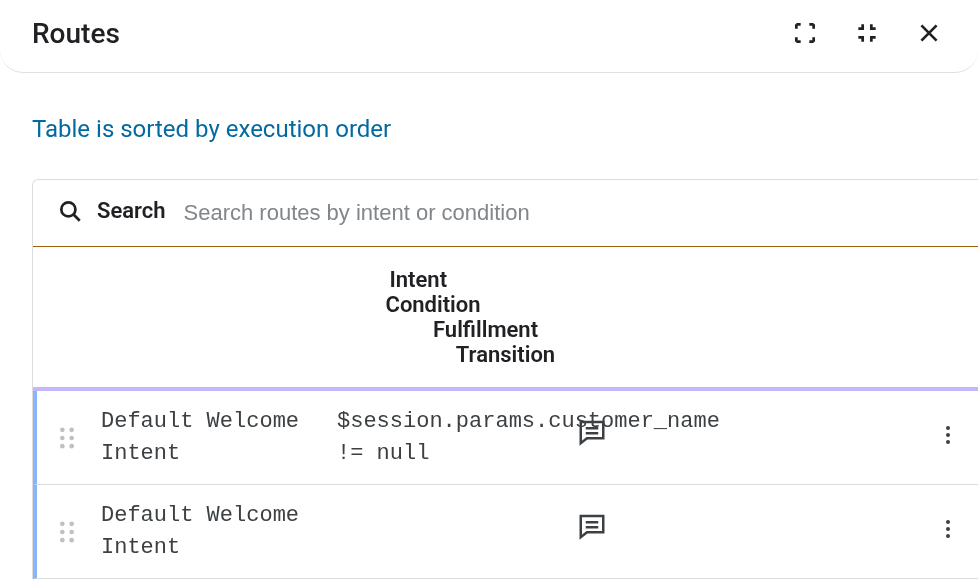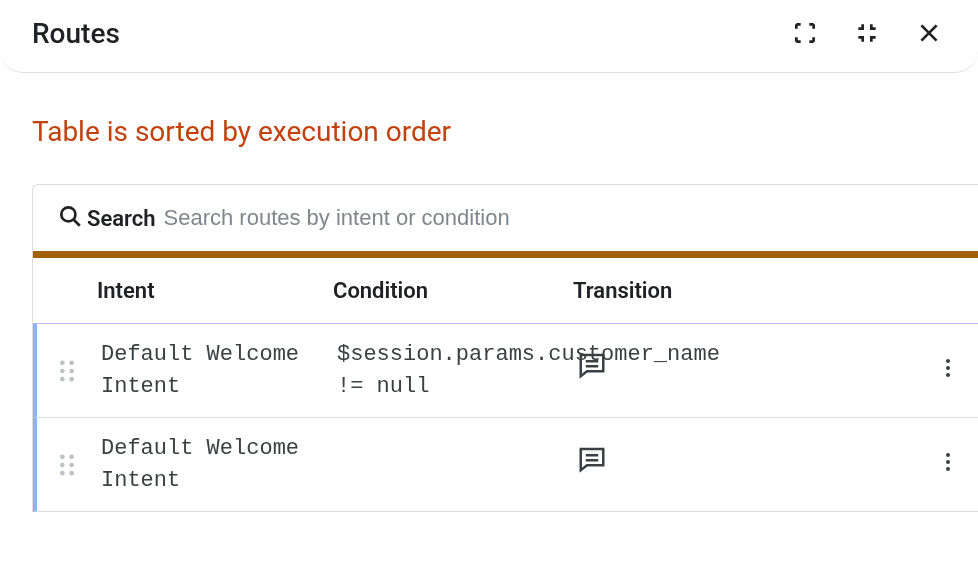--- a/index.html
+++ b/index.html
@@ -41,38 +41,37 @@
       display: flex;
       align-items: center;
       justify-content: center;
       color: #202124;
     }
     .icon-btn svg {
       width: 26px;
       height: 26px;
     }
     .subtitle {
-      font-size: 28px;
-      color: #c2410c;
+      font-size: 24px;
+      color: #0369a1;
       padding: 42px 32px 36px 32px;
     }
     .table-container {
       margin: 0 0 0 32px;
       border: 1px solid #dadce0;
       border-right: none;
       border-bottom: none;
       border-radius: 6px 0 0 0;
       overflow: hidden;
     }
     .search-row {
       display: flex;
-      align-items: center;
       padding: 18px 24px;
-      border-bottom: 7px solid #a16207;
-      gap: 4px;
+      border-bottom: 1px solid #a16207;
+      gap: 14px;
     }
     .search-icon {
       color: #202124;
     }
     .search-icon svg {
       width: 26px;
       height: 26px;
     }
     .search-label {
       font-size: 22px;
@@ -88,21 +87,22 @@
       flex: 1;
       background: transparent;
     }
     .search-input::placeholder {
       color: #80868b;
     }
     .table-header {
       display: flex;
       align-items: center;
       padding: 20px 0;
-      border-bottom: 1px solid #c4b5fd;
+      border-bottom: 4px solid #c4b5fd;
+      flex-direction: column;
     }
     .col-drag {
       width: 60px;
       flex-shrink: 0;
     }
     .col-intent {
       width: 240px;
       flex-shrink: 0;
       padding-left: 4px;
     }
@@ -205,20 +205,21 @@
       </svg>
     </span>
     <span class="search-label">Search</span>
     <input class="search-input" type="text" placeholder="Search routes by intent or condition" style="">
   </div>
 
   <div class="table-header">
     <div class="col-drag"></div>
     <div class="col-intent th">Intent</div>
     <div class="col-condition th">Condition</div>
+    <div class="col-fulfillment th">Fulfillment</div>
     <div class="col-transition th">Transition</div>
     <div class="col-menu"></div>
   </div>
 
   <div class="table-row">
     <div class="drag-handle">
       <svg viewBox="0 0 16 24" fill="currentColor">
         <circle cx="4" cy="5" r="2"></circle>
           <circle cx="12" cy="5" r="2"></circle>
         <circle cx="4" cy="12" r="2"></circle>

